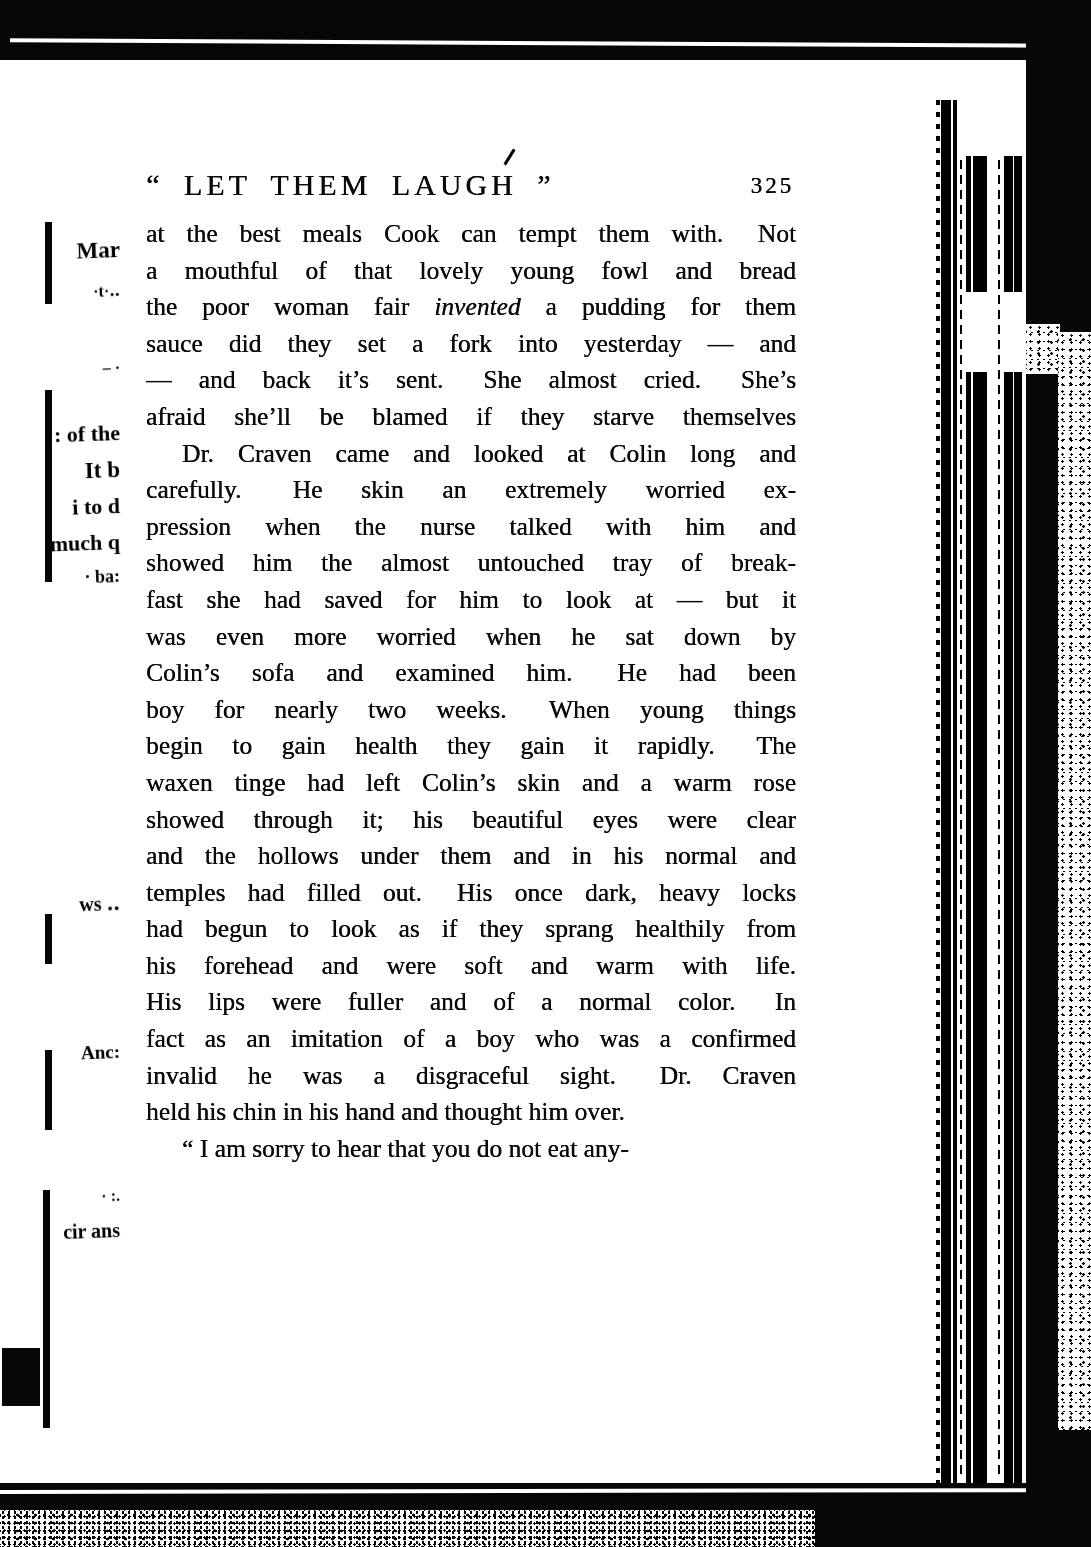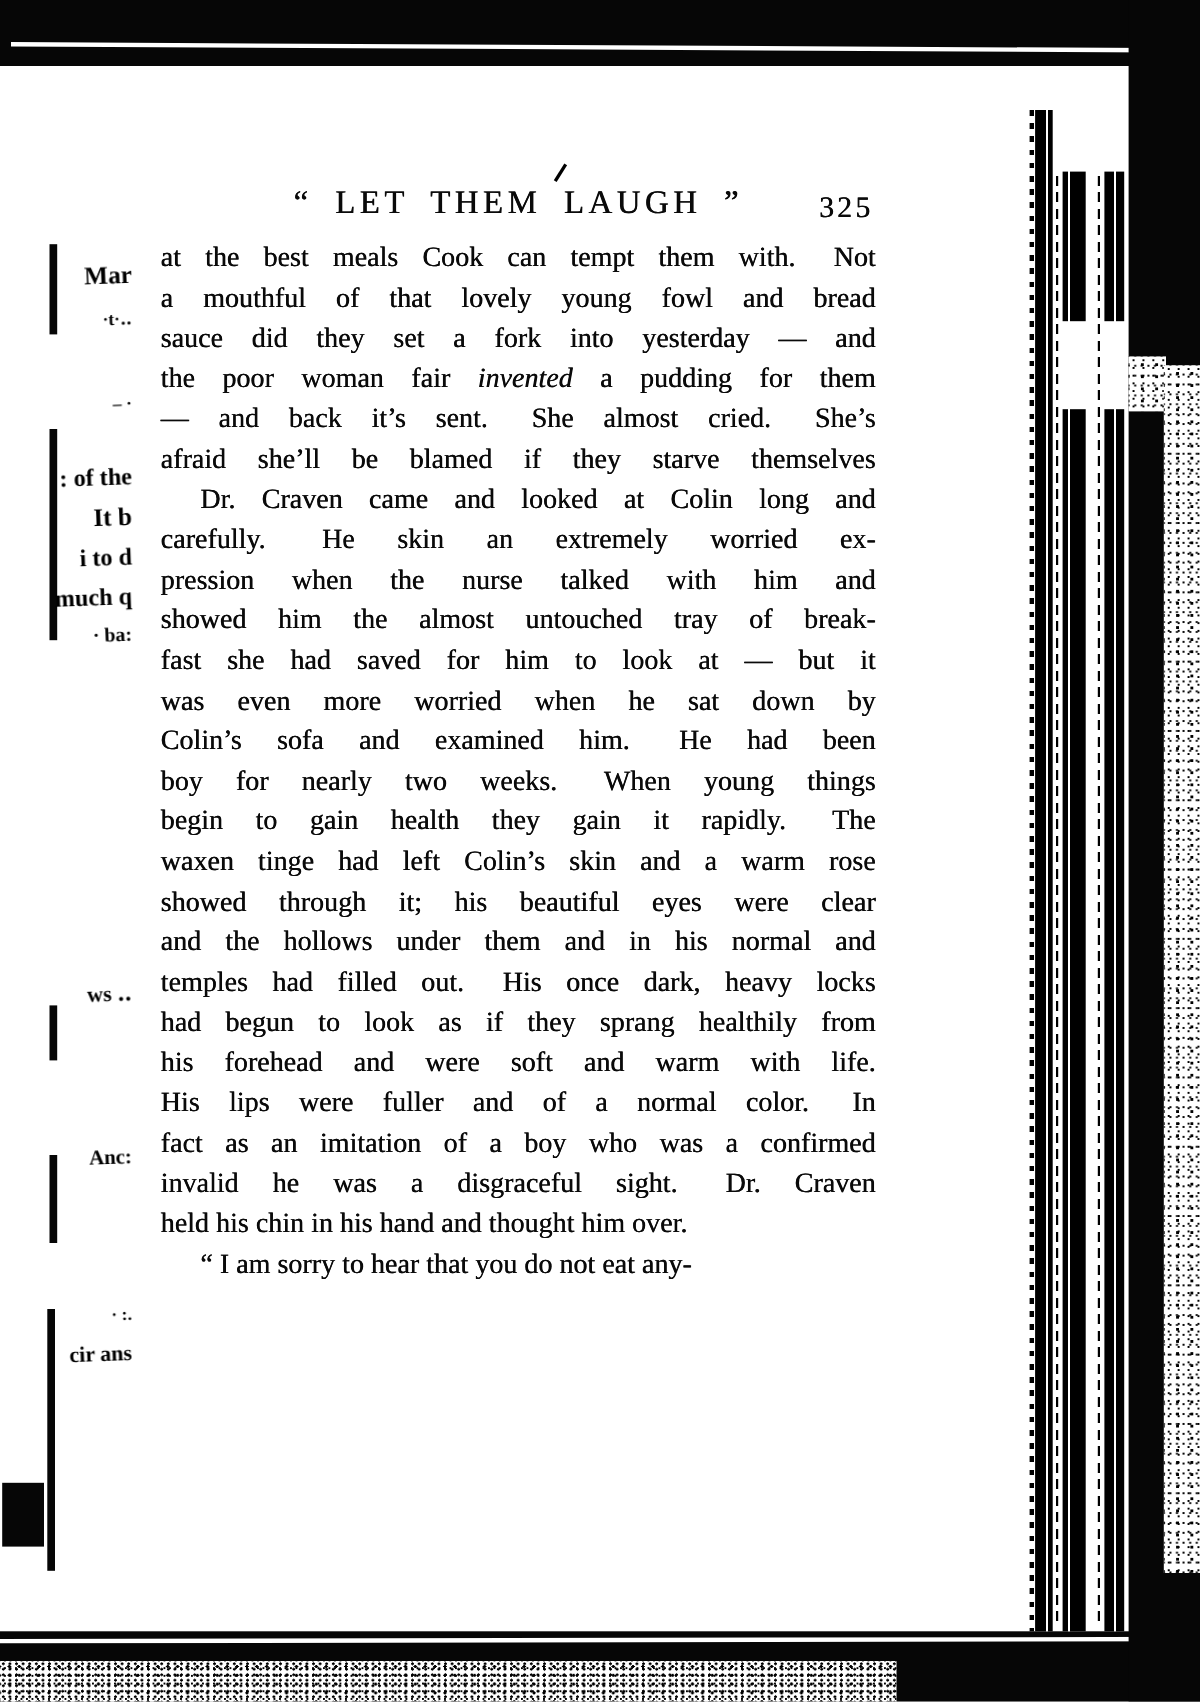--- a/index.html
+++ b/index.html
@@ -64,23 +64,23 @@
     font-weight:bold; font-size:20px; color:#000;
     filter:blur(.5px); transform:rotate(-2deg); line-height:1; }
   .lf-0 { top:240px; font-size:23px; } .lf-1 { top:285px; font-size:16px; }
   .lf-2 { top:362px; font-size:16px; } .lf-3 { top:424px; font-size:22px; }
   .lf-4 { top:460px; font-size:23px; } .lf-5 { top:497px; font-size:22px; }
   .lf-6 { top:533px; font-size:22px; } .lf-7 { top:569px; font-size:18px; }
   .lf-8 { top:895px; font-size:20px; } .lf-9 { top:1044px; font-size:19px; }
   .lf-10 { top:1190px; font-size:16px; } .lf-11 { top:1222px; font-size:20px; }
   
   .header { position:absolute; left:146px; top:168px; width:650px; height:42px; }
-  .title { text-align:center; font-size:30px; letter-spacing:4px; word-spacing:9px;
+  .title { font-size:30px; letter-spacing:4px; word-spacing:9px;
     text-shadow:.4px 0 0 #0a0a0a; }
-  .pagenum { position:absolute; right:2px; top:5px; font-size:27px; letter-spacing:3px;
+  .pagenum { position:absolute; right:2px; top:5px; font-size:23px; letter-spacing:3px;
     text-shadow:.4px 0 0 #0a0a0a; }
   .accent-mark { position:absolute; left:508px; top:148px; width:3px; height:18px;
     background:#000; transform:rotate(32deg); }
   .textblock { position:absolute; left:146px; top:216px; width:650px;
     font-size:25.5px; line-height:36.6px; text-shadow:.35px 0 0 #0a0a0a; }
   .line { text-align:justify; text-align-last:justify; }
   .line.flush { text-align-last:left; }
   .line.indent { text-indent:36px;font-family:Liberation Serif, serif; }
   .it { font-style:italic; }
 </style>
@@ -130,22 +130,22 @@
 
   <div class="accent-mark"></div>
   <div class="header">
     <div class="title">“ LET THEM LAUGH ”</div>
     <div class="pagenum">325</div>
   </div>
 
   <div class="textblock">
     <div class="line">at the best meals Cook can tempt them with.  Not</div>
     <div class="line">a mouthful of that lovely young fowl and bread</div>
+    <div class="line"><span>the poor woman fair </span><span class="it">invented</span><span> a pudding for them</span></div>
     <div class="line">sauce did they set a fork into yesterday — and</div>
-    <div class="line"><span>the poor woman fair </span><span class="it">invented</span><span> a pudding for them</span></div>
     <div class="line">— and back it’s sent.  She almost cried.  She’s</div>
     <div class="line">afraid she’ll be blamed if they starve themselves</div>
 
     <div class="line indent">Dr. Craven came and looked at Colin long and</div>
     <div class="line">carefully.  He skin an extremely worried ex-</div>
     <div class="line">pression when the nurse talked with him and</div>
     <div class="line">showed him the almost untouched tray of break-</div>
     <div class="line">fast she had saved for him to look at — but it</div>
     <div class="line">was even more worried when he sat down by</div>
     <div class="line">Colin’s sofa and examined him.  He had been</div>

